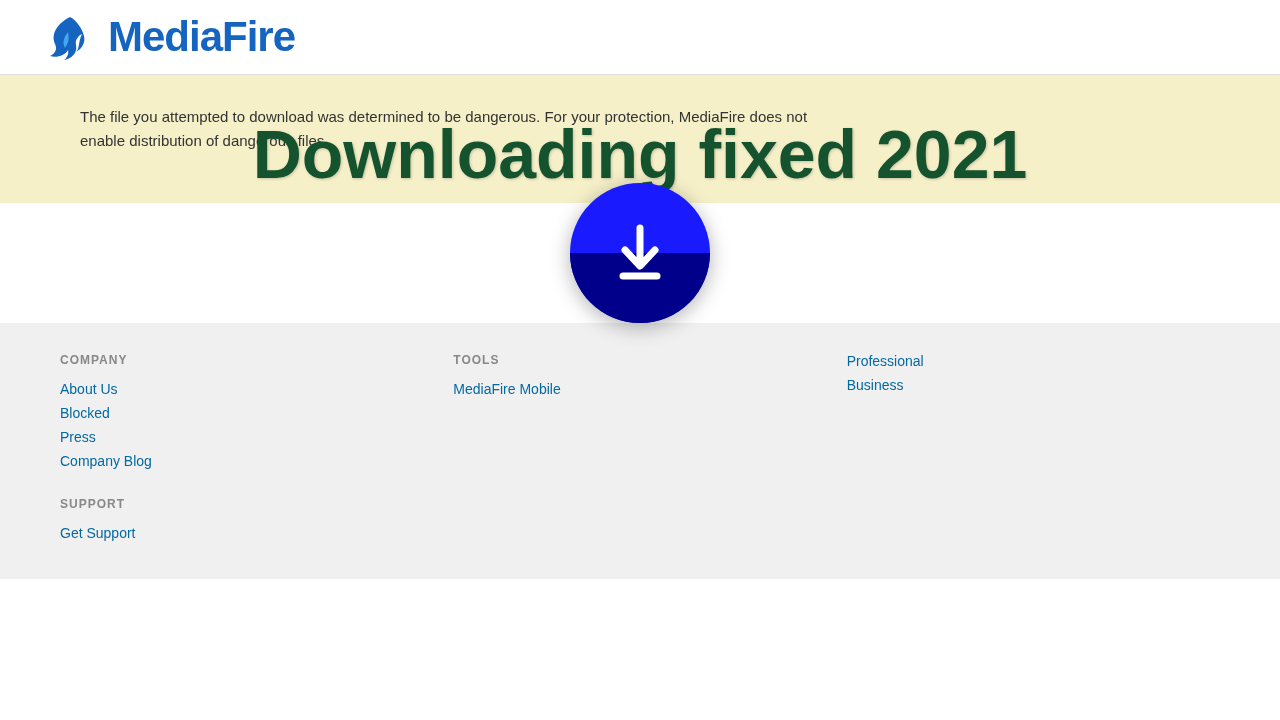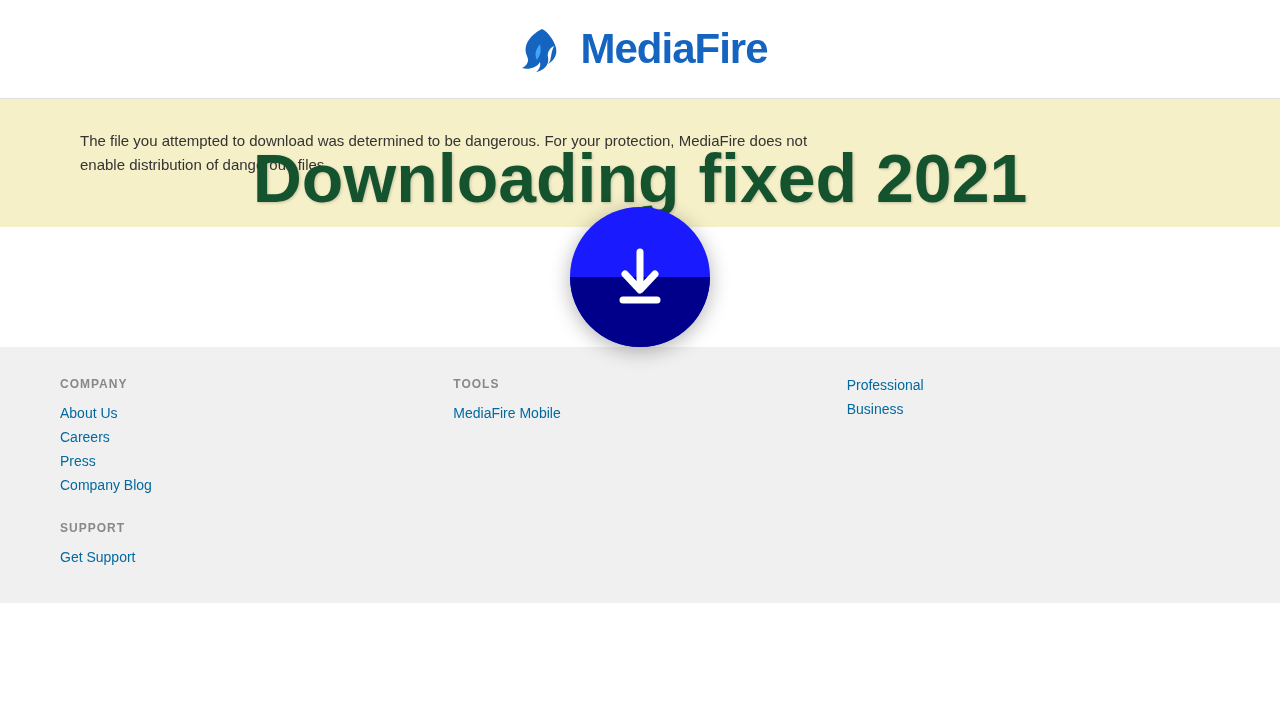--- a/index.html
+++ b/index.html
@@ -10,24 +10,23 @@
       height: 720px;
       overflow: hidden;
       position: relative;
     }
 
     
     .header {
       display: flex;
       align-items: center;
       justify-content: flex-start;
-      padding: 24px 40px;
+      padding: 12px 40px;
       background: #fff;
       border-bottom: 1px solid #e0e0e0;
-      flex-direction: column;
     }
     .header-left {
       display: flex;
       align-items: center;
     }
     .logo-container {
       display: flex;
       align-items: center;
       gap: 8px;
     }
@@ -212,21 +211,21 @@
         <line x1="18" y1="58" x2="52" y2="58" stroke="white" stroke-width="7" stroke-linecap="round"></line>
       </svg>
     </div>
   </div>
 </main>
 
 <footer class="footer">
   <div class="footer-section">
     <div class="footer-section-title">COMPANY</div>
     <a class="footer-link">About Us</a>
-    <a class="footer-link">Careers</a>
+    <a class="footer-link">Blocked</a>
     <a class="footer-link">Press</a>
     <a class="footer-link">Company Blog</a>
   </div>
   <div class="footer-section">
     <div class="footer-section-title">TOOLS</div>
     <a class="footer-link">MediaFire Mobile</a>
   </div>
   <div class="footer-section">
     <a class="footer-link">Professional</a>
     <a class="footer-link">Business</a>

